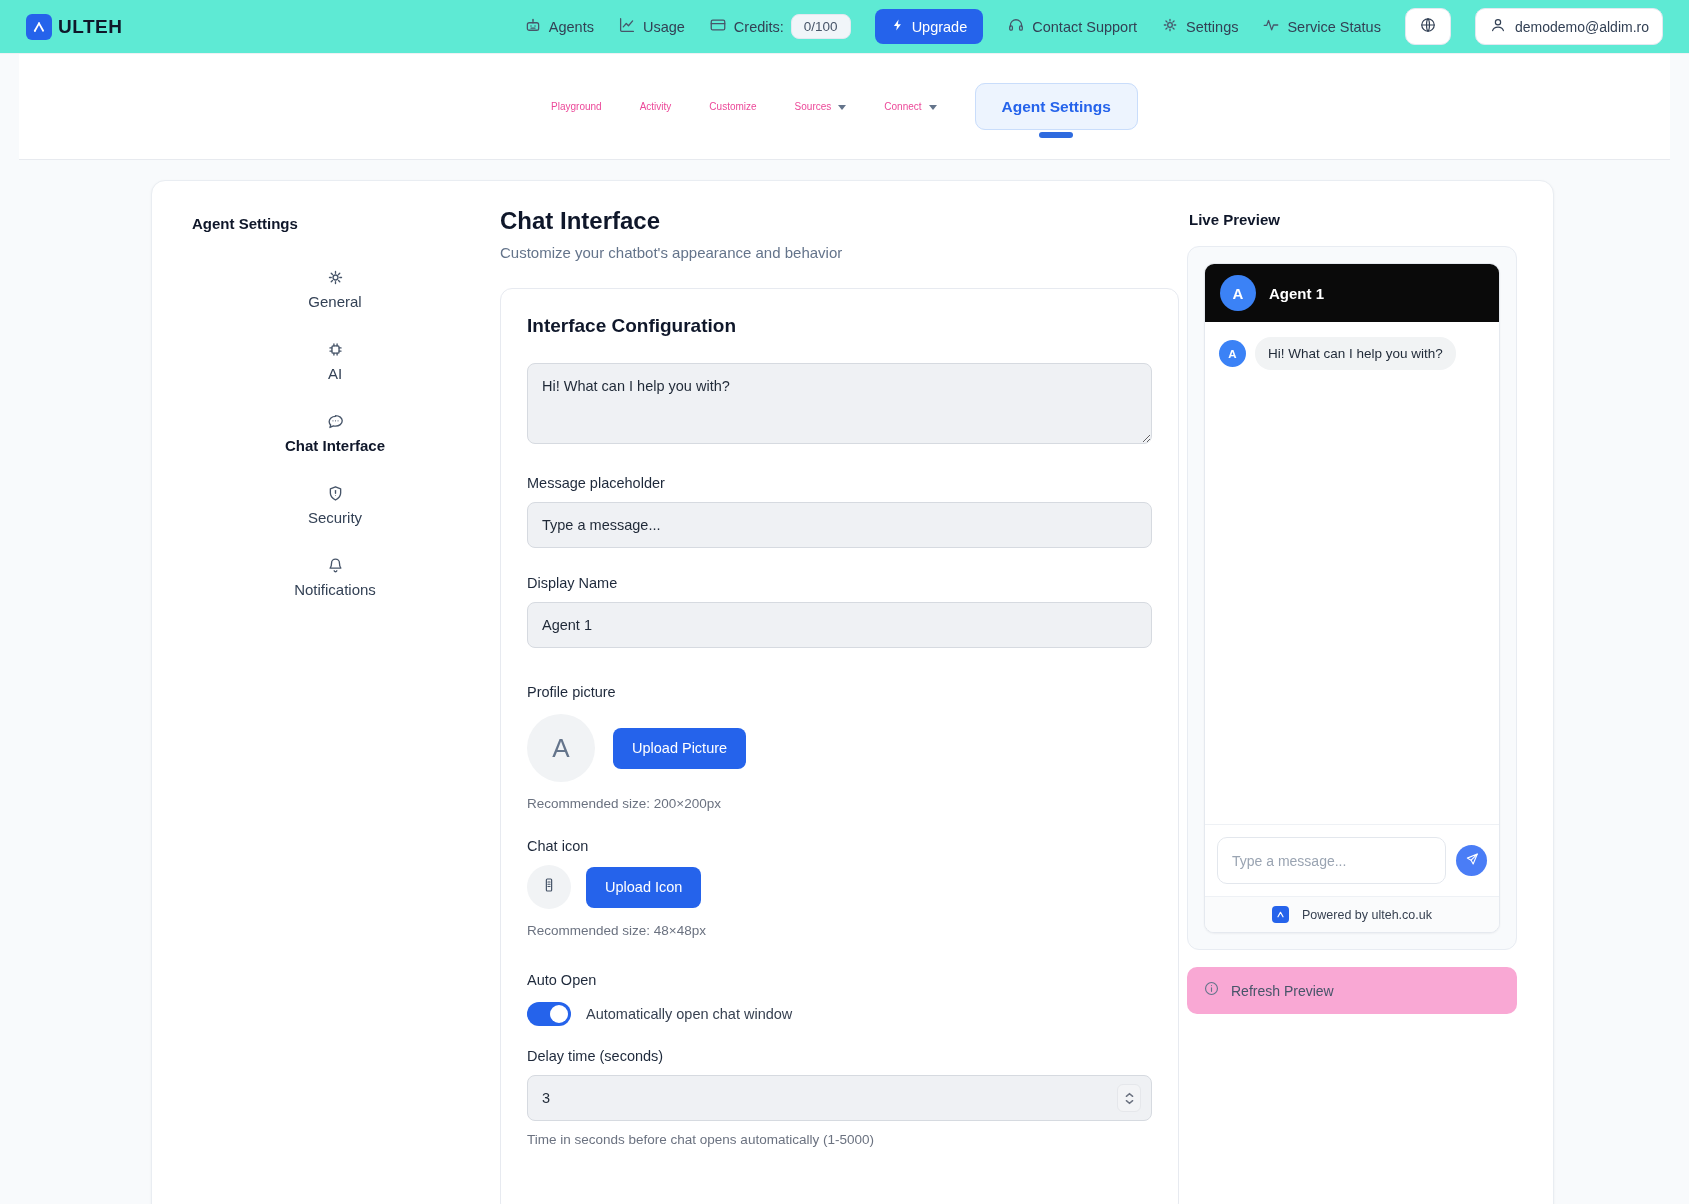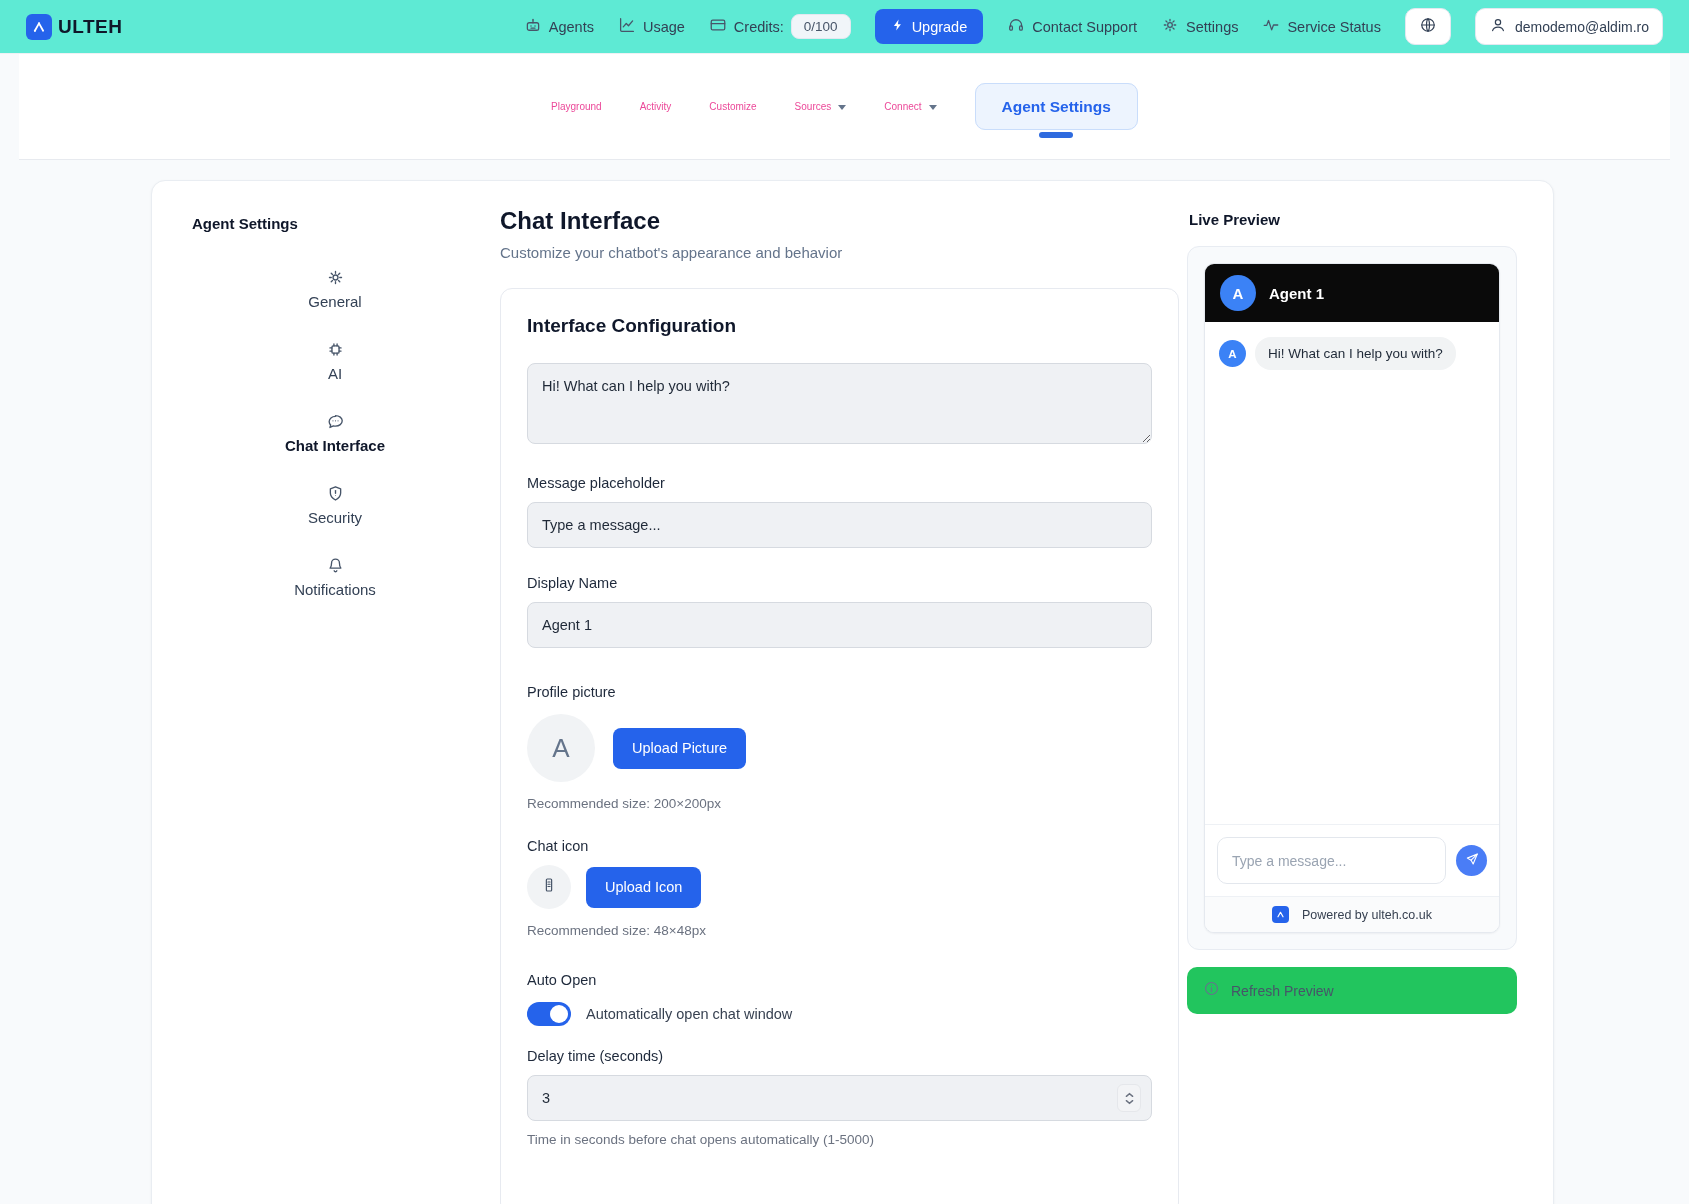--- a/index.html
+++ b/index.html
@@ -71,21 +71,21 @@
   .w-body { flex:1; padding:15px 14px; display:flex; align-items:flex-start; gap:9px; }
   .w-avatar-sm { width:27px; height:27px; border-radius:50%; background:#3b82f6; color:#fff; font-weight:700; font-size:11.5px; display:flex; align-items:center; justify-content:center; flex:none; margin-top:3px; }
   .w-bubble { background:#f1f3f4; border-radius:16px; padding:9px 13px; font-size:13.5px; color:#1f2937; }
   .w-inputrow { border-top:1px solid #eef1f5; padding:12px; display:flex; align-items:center; gap:10px; flex:none; }
   .w-input { flex:1; height:47px; border:1px solid #e3e7ed; border-radius:10px; padding:0 14px; font-size:14px; font-family:inherit; color:#1f2937; background:#fff; }
   .w-input::placeholder { color:#9aa4b2; }
   .w-send { width:31px; height:31px; border-radius:50%; background:#4a7df6; border:none; display:flex; align-items:center; justify-content:center; cursor:pointer; flex:none; }
   .w-footer { height:36px; background:#fafbfc; border-top:1px solid #eef1f5; display:flex; align-items:center; justify-content:center; gap:13px; flex:none; }
   .w-footer-logo { width:17px; height:17px; border-radius:4px; background:#2563eb; display:flex; align-items:center; justify-content:center; }
   .w-footer-text { font-size:12.5px; color:#374151; font-weight:500; }
-  .refreshbar { margin-top:17px; background:#22c55e; border-radius:10px; height:47px; display:flex; align-items:center; gap:11px; padding:0 16px; cursor:pointer; }
+  .refreshbar { margin-top:17px; background:#f9a8d4; border-radius:10px; height:47px; display:flex; align-items:center; gap:11px; padding:0 16px; cursor:pointer; }
   .refreshbar svg { color:#64748b; }
   .refresh-text { font-size:14px; color:#475569; }
 </style>
 </head>
 <body>
 
 <div class="screen">
 
   <header class="topbar">
     <div class="brand">

